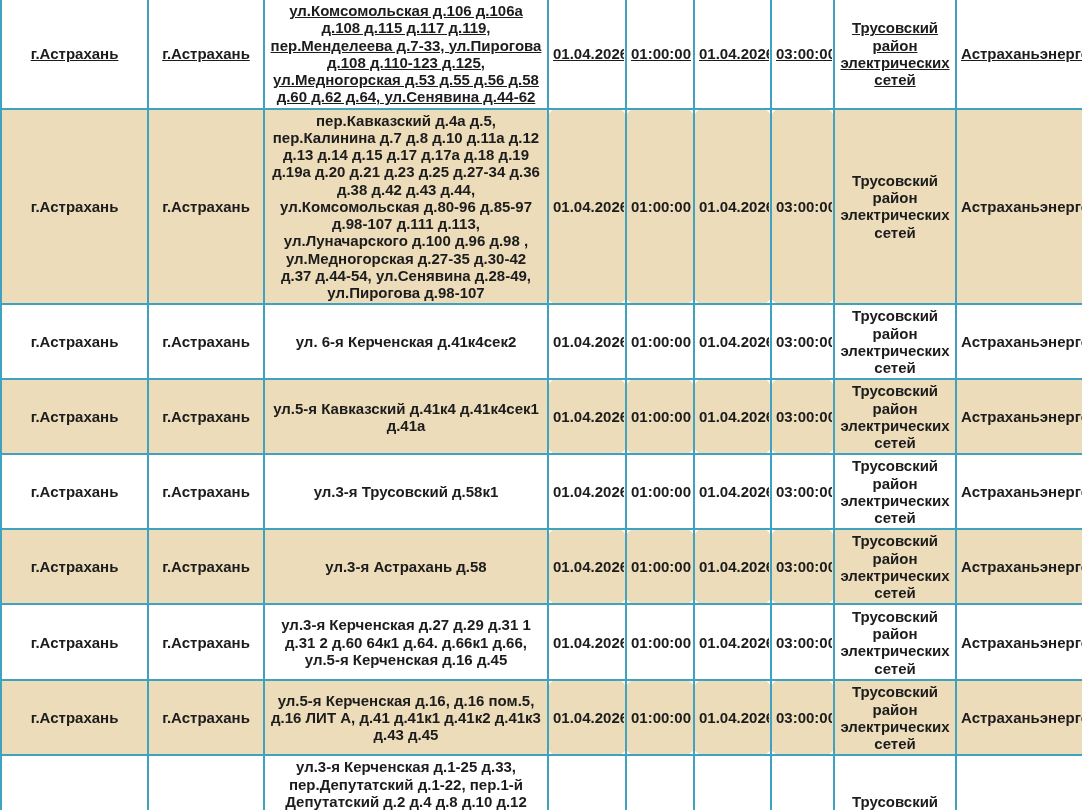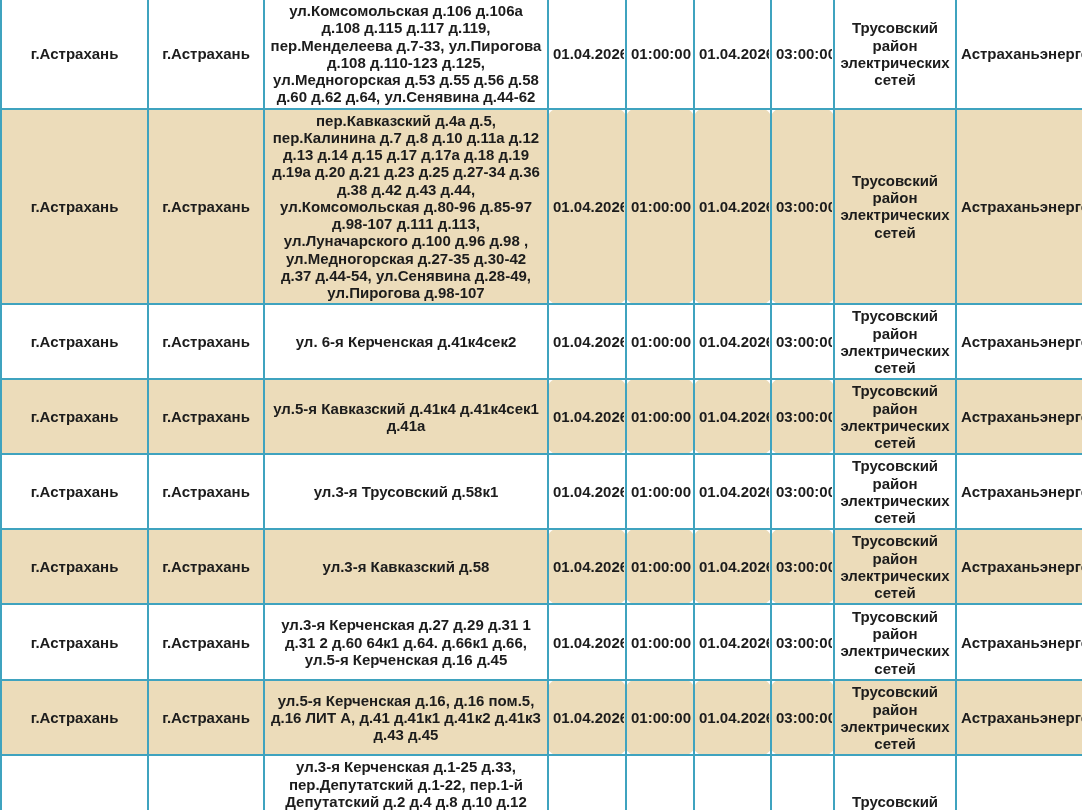--- a/index.html
+++ b/index.html
@@ -32,21 +32,21 @@
   }
   table.outage-table td {
     border: 2px solid var(--border-color, #3fa3bf);
     text-align: center;
     vertical-align: middle;
     padding: 2px 4px;
     background: var(--row-bg, #ffffff);
     overflow: hidden;
   }
   
-  table.outage-table tr:first-child td { border-top: none; }
+  table.outage-table tr:first-child td { border-top: none; text-decoration: underline; }
   table.outage-table tr.alt td { background: var(--alt-row-bg, #ecdcba); text-align: center; }
   td.dt { white-space: nowrap; padding: 2px 1px; border-radius: 9px; }
 </style>
 </head>
 <body>
 
 <div class="page">
   <table class="outage-table">
     <colgroup>
       <col style="width:147px">
@@ -117,21 +117,21 @@
         <td class="dt">01:00:00</td>
         <td class="dt">01.04.2026</td>
         <td class="dt">03:00:00</td>
         <td>Трусовский район электрических сетей</td>
         <td>Астраханьэнерго</td>
       </tr>
 
       <tr class="alt" style="height:75px">
         <td>г.Астрахань</td>
         <td>г.Астрахань</td>
-        <td>ул.3-я Кавказский д.58</td>
+        <td>ул.3-я Астрахань д.58</td>
         <td class="dt">01.04.2026</td>
         <td class="dt">01:00:00</td>
         <td class="dt">01.04.2026</td>
         <td class="dt">03:00:00</td>
         <td>Трусовский район электрических сетей</td>
         <td>Астраханьэнерго</td>
       </tr>
 
       <tr style="height:76px">
         <td>г.Астрахань</td>

